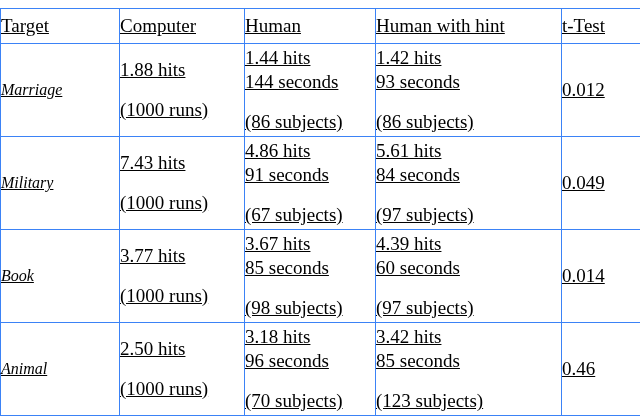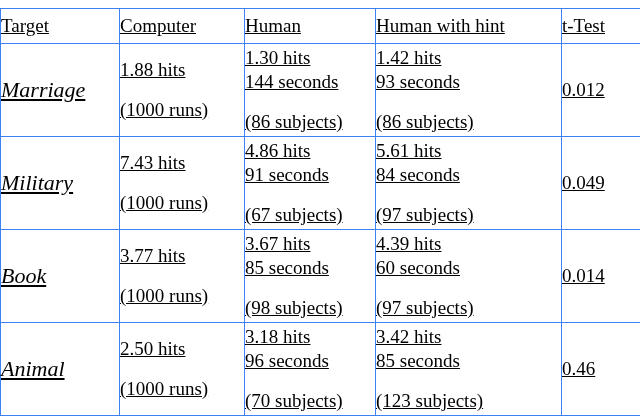--- a/index.html
+++ b/index.html
@@ -41,21 +41,21 @@
     line-height: 34px;
     padding: 0 2px;
   }
   tbody td {
     font-size: 19px;
     height: 92px;
     padding: 4px 2px 6px 2px;
   }
   .target-cell {
     font-style: italic;
-    font-size: 22px;
+    font-size: 16px;
   }
   .cell-lines {
     display: flex;
     flex-direction: column;
     justify-content: center;
     line-height: 1.28;
   }
   .line-gap {
     margin-top: 16px;
   }
@@ -98,21 +98,21 @@
     <tr>
       <td class="target-cell">Marriage</td>
       <td>
         <div class="cell-lines">
           <span>1.88 hits</span>
           <span class="line-gap">(1000 runs)</span>
         </div>
       </td>
       <td>
         <div class="cell-lines">
-          <span>1.30 hits</span>
+          <span>1.44 hits</span>
           <span>144 seconds</span>
           <span class="line-gap">(86 subjects)</span>
         </div>
       </td>
       <td>
         <div class="cell-lines">
           <span>1.42 hits</span>
           <span>93 seconds</span>
           <span class="line-gap">(86 subjects)</span>
         </div>

